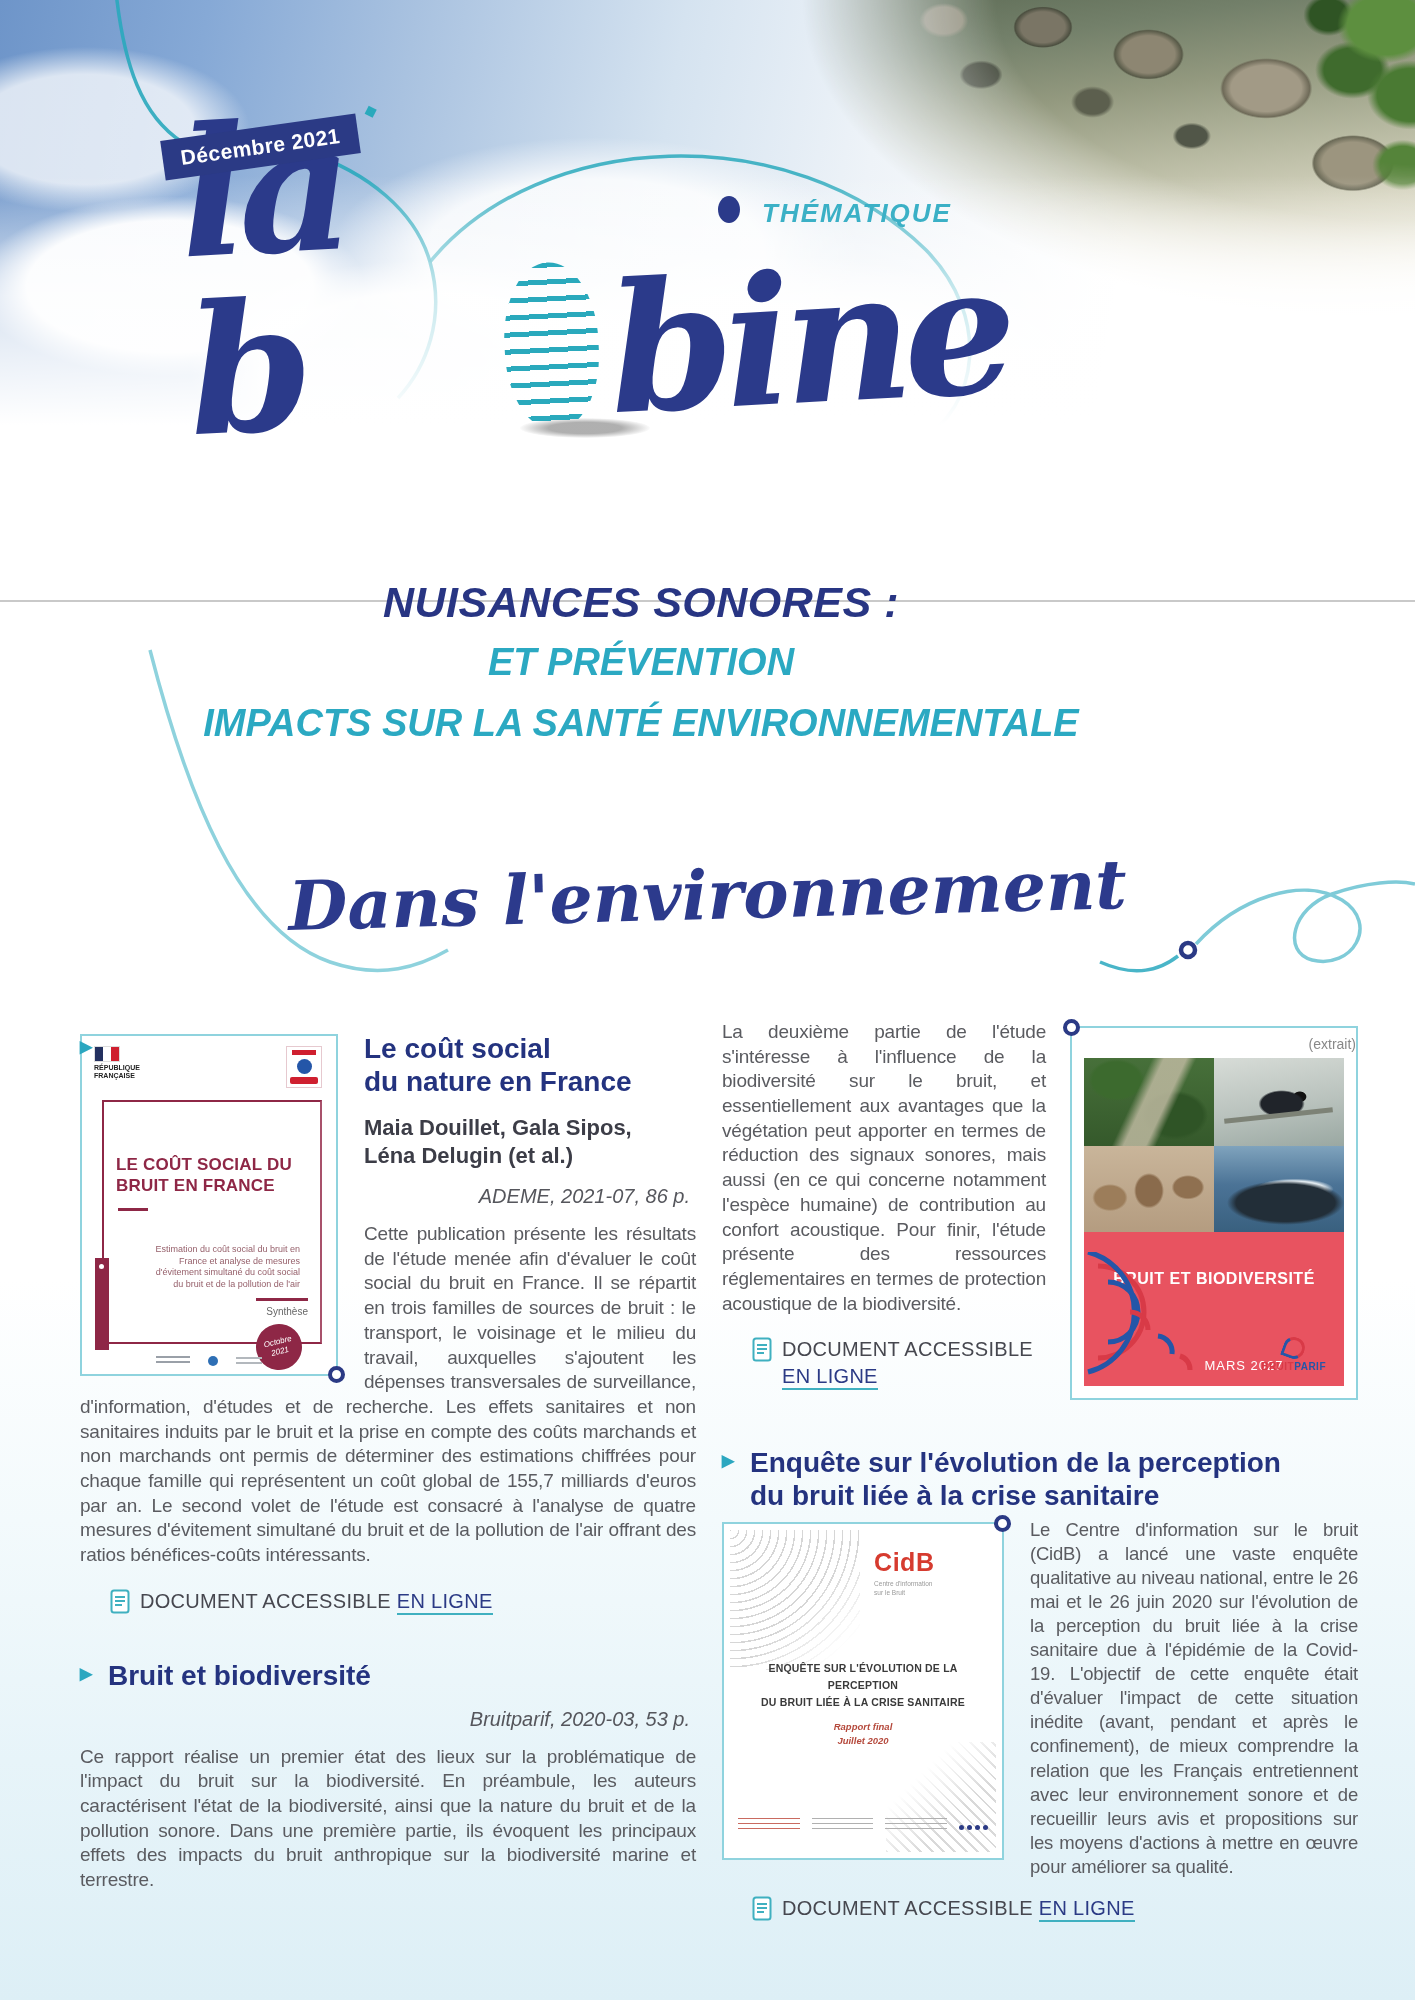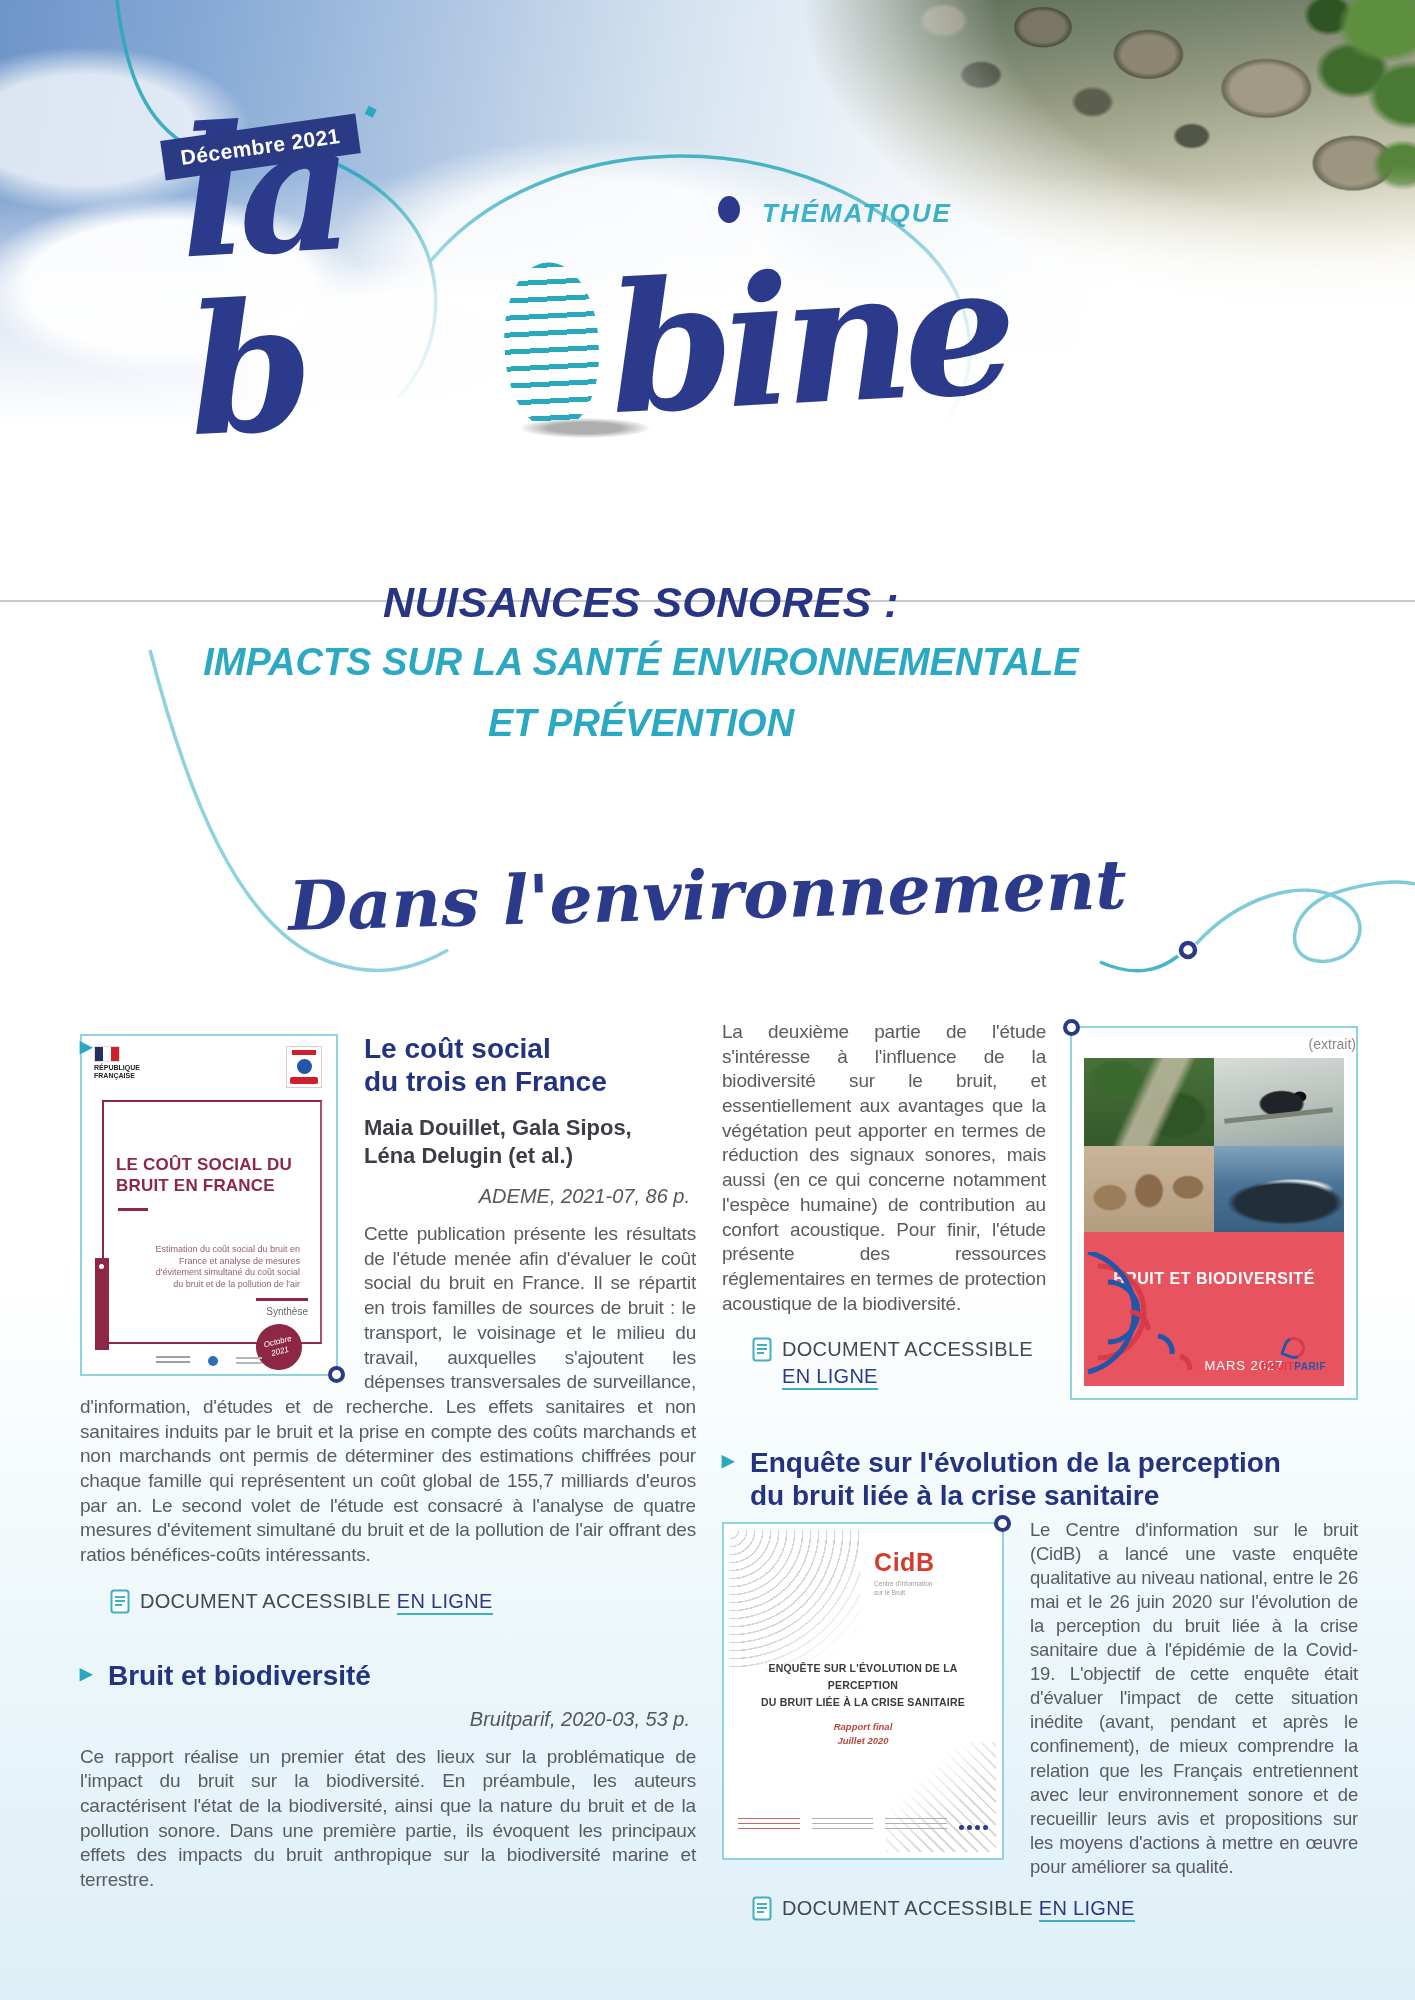--- a/index.html
+++ b/index.html
@@ -185,22 +185,22 @@
         <span>bine</span>
     </div>
     <div class="coil-shadow"></div>
     <div class="edition-dot"></div>
     <div class="edition">THÉMATIQUE</div>
   </div>
 
   <div class="hairline"></div>
   <div class="masthead">
     <div class="t1">NUISANCES SONORES :</div>
+    <div class="t2">ET PRÉVENTION</div>
     <div class="t2">IMPACTS SUR LA SANTÉ ENVIRONNEMENTALE</div>
-    <div class="t2">ET PRÉVENTION</div>
   </div>
 
   <svg class="section-threads" width="1415" height="420" viewBox="0 0 1415 420">
     <path d="M150,10 C186,150 238,290 330,322 C382,340 420,326 448,310" fill="none" stroke="#8ed2dd" stroke-width="3.5"></path>
     <path d="M1100,322 C1136,338 1160,330 1178,316" fill="none" stroke="#49b5c8" stroke-width="3.5"></path>
     <circle cx="1188" cy="310" r="7" fill="#fff" stroke="#2b3a85" stroke-width="4.5"></circle>
     <path d="M1196,304 C1238,258 1302,236 1342,260 C1380,284 1352,330 1312,320 C1282,312 1292,268 1332,254 C1366,242 1398,240 1415,244" fill="none" stroke="#7fcbd8" stroke-width="3.5"></path>
   </svg>
   <div class="section-script">Dans l'environnement</div>
 
@@ -233,21 +233,21 @@
 2021</div>
         <div class="c1-ribbon"></div>
         <div class="c1-logos">
           <span class="lg1"></span>
             <span class="lg2"></span>
             <span class="lg3"></span>
         </div>
       </div>
 
       <h2 class="art pre"><span class="bullet">▸</span><span class="pre">Le coût social
-du trois en France</span></h2>
+du nature en France</span></h2>
       <div class="authors pre">Maia Douillet, Gala Sipos,
 Léna Delugin (et al.)</div>
       <div class="source">ADEME, 2021-07, 86 p.</div>
       <p class="body">Cette publication présente les résultats de l'étude menée afin d'évaluer le coût social du bruit en France. Il se répartit en trois familles de sources de bruit : le transport, le voisinage et le milieu du travail, auxquelles s'ajoutent les dépenses transversales de surveillance, d'information, d'études et de recherche. Les effets sanitaires et non sanitaires induits par le bruit et la prise en compte des coûts marchands et non marchands ont permis de déterminer des estimations chiffrées pour chaque famille qui représentent un coût global de 155,7 milliards d'euros par an. Le second volet de l'étude est consacré à l'analyse de quatre mesures d'évitement simultané du bruit et de la pollution de l'air offrant des ratios bénéfices-coûts intéressants.</p>
       <div class="docline">
         <svg class="docicon" width="20" height="25" viewBox="0 0 20 25">
           <rect x="1.5" y="1.5" width="17" height="22" rx="2.5" fill="#fff" stroke="#3fb0c0" stroke-width="2"></rect>
           <path d="M5 8h10M5 12h10M5 16h7" stroke="#3fb0c0" stroke-width="1.8" fill="none"></path>
         </svg>
         <span class="txt"><span>DOCUMENT ACCESSIBLE</span> <a href="#" class="doclink">EN LIGNE</a></span>

